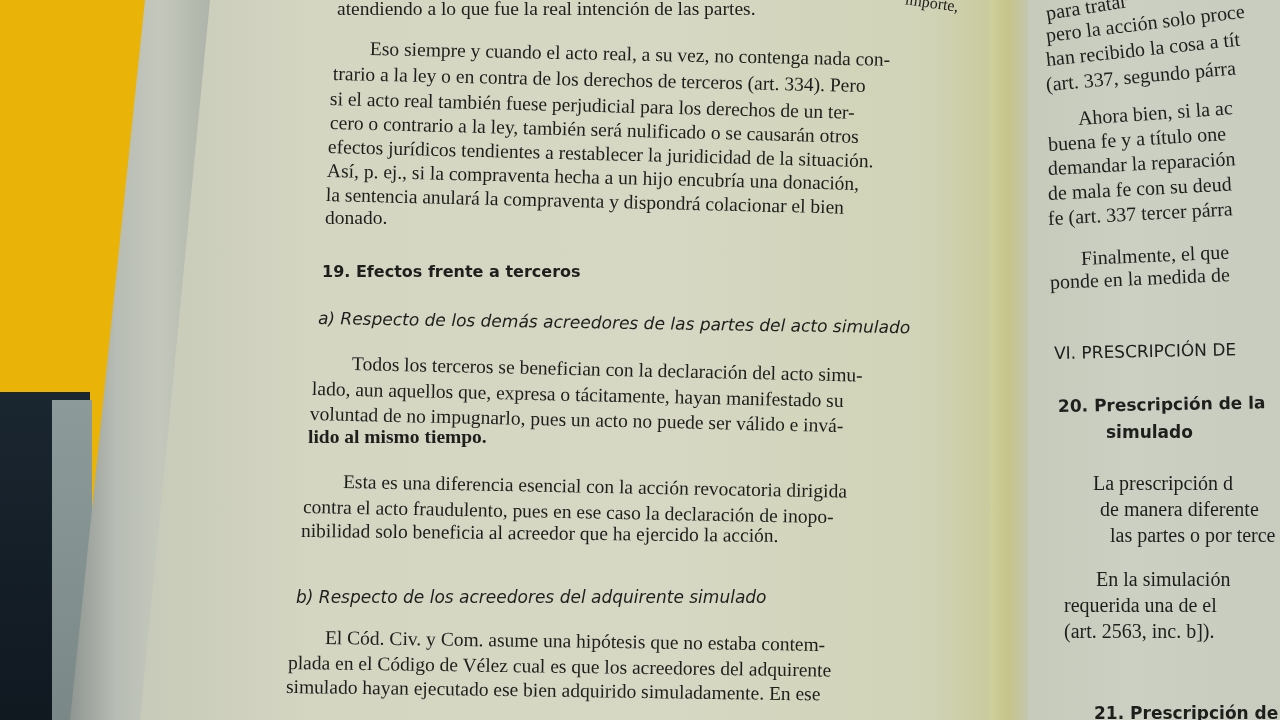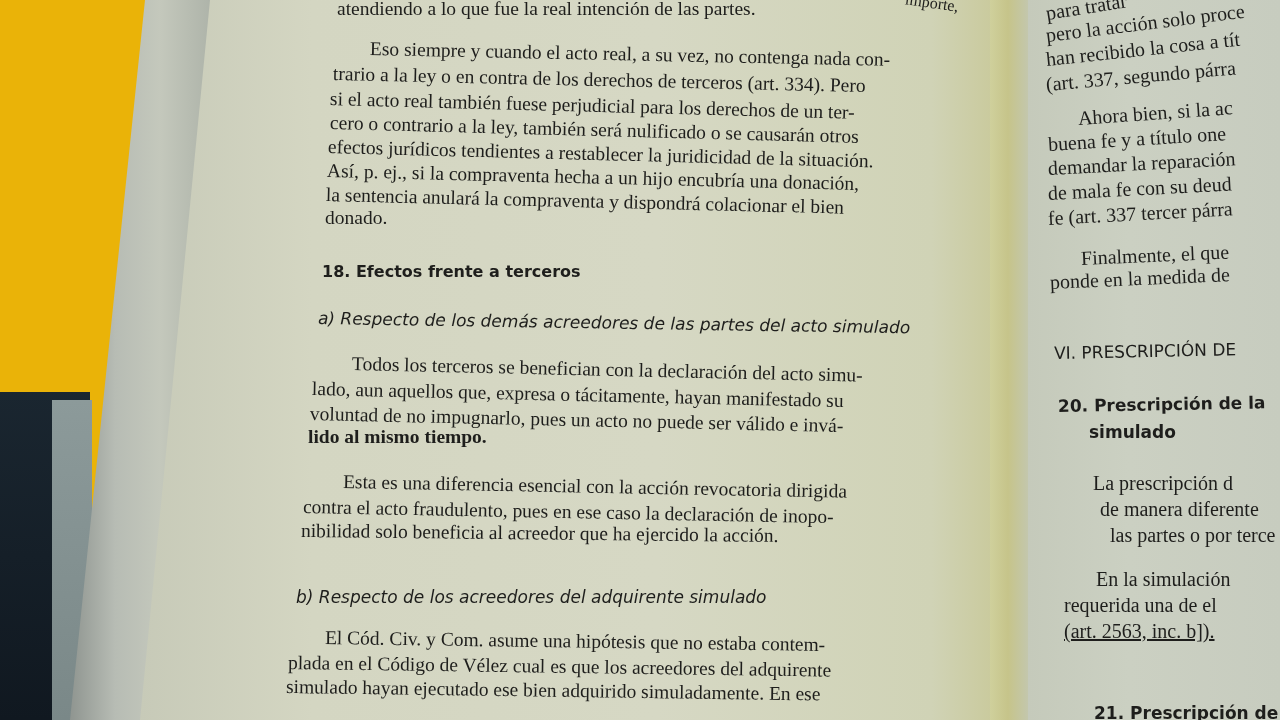--- a/index.html
+++ b/index.html
@@ -110,21 +110,21 @@
 
   <div class="text body-line" style="left:370px; top:38px; transform:rotate(1.2deg); transform-origin:left;">Eso siempre y cuando el acto real, a su vez, no contenga nada con-</div>
   <div class="text body-line" style="left:333px; top:63px; transform:rotate(1.3deg); transform-origin:left;">trario a la ley o en contra de los derechos de terceros (art. 334). Pero</div>
   <div class="text body-line" style="left:330px; top:88px; transform:rotate(1.5deg); transform-origin:left;">si el acto real también fuese perjudicial para los derechos de un ter-</div>
   <div class="text body-line" style="left:330px; top:112px; transform:rotate(1.5deg); transform-origin:left;">cero o contrario a la ley, también será nulificado o se causarán otros</div>
   <div class="text body-line" style="left:328px; top:136px; transform:rotate(1.5deg); transform-origin:left;">efectos jurídicos tendientes a restablecer la juridicidad de la situación.</div>
   <div class="text body-line" style="left:327px; top:160px; transform:rotate(1.4deg); transform-origin:left;">Así, p. ej., si la compraventa hecha a un hijo encubría una donación,</div>
   <div class="text body-line" style="left:326px; top:184px; transform:rotate(1.4deg); transform-origin:left;">la sentencia anulará la compraventa y dispondrá colacionar el bien</div>
   <div class="text body-line" style="left:325px; top:207px;">donado.</div>
 
-  <div class="sans-bold" style="left:322px; top:262px;">18. Efectos frente a terceros</div>
+  <div class="sans-bold" style="left:322px; top:262px;">19. Efectos frente a terceros</div>
   <div class="sans-italic" style="left:318px; top:308px; transform:rotate(0.9deg); transform-origin:left;">a) Respecto de los demás acreedores de las partes del acto simulado</div>
 
   <div class="text body-line" style="left:352px; top:353px; transform:rotate(1.3deg); transform-origin:left;">Todos los terceros se benefician con la declaración del acto simu-</div>
   <div class="text body-line" style="left:312px; top:378px; transform:rotate(1.3deg); transform-origin:left;">lado, aun aquellos que, expresa o tácitamente, hayan manifestado su</div>
   <div class="text body-line" style="left:310px; top:403px; transform:rotate(1.3deg); transform-origin:left;">voluntad de no impugnarlo, pues un acto no puede ser válido e invá-</div>
   <div class="text body-line" style="left:308px; top:426px;font-weight:bold;">lido al mismo tiempo.</div>
 
   <div class="text body-line" style="left:343px; top:471px; transform:rotate(1.1deg); transform-origin:left;">Esta es una diferencia esencial con la acción revocatoria dirigida</div>
   <div class="text body-line" style="left:303px; top:496px; transform:rotate(1.1deg); transform-origin:left;">contra el acto fraudulento, pues en ese caso la declaración de inopo-</div>
   <div class="text body-line" style="left:301px; top:520px; transform:rotate(0.6deg); transform-origin:left;">nibilidad solo beneficia al acreedor que ha ejercido la acción.</div>
@@ -145,25 +145,25 @@
     <div class="text right-line" style="left:20px; top:133px; transform:rotate(-3.5deg); transform-origin:left;">buena fe y a título one</div>
     <div class="text right-line" style="left:20px; top:157px; transform:rotate(-3deg); transform-origin:left;">demandar la reparación</div>
     <div class="text right-line" style="left:20px; top:182px; transform:rotate(-3deg); transform-origin:left;">de mala fe con su deud</div>
     <div class="text right-line" style="left:20px; top:207px; transform:rotate(-3deg); transform-origin:left;">fe (art. 337 tercer párra</div>
 
     <div class="text right-line" style="left:53px; top:247px; transform:rotate(-2.5deg); transform-origin:left;">Finalmente, el que</div>
     <div class="text right-line" style="left:22px; top:271px; transform:rotate(-2.5deg); transform-origin:left;">ponde en la medida de</div>
 
     <div class="right-head" style="left:26px; top:343px; font-weight:normal; transform:rotate(-1.2deg); transform-origin:left;">VI. PRESCRIPCIÓN DE</div>
     <div class="right-head" style="left:30px; top:396px; transform:rotate(-1deg); transform-origin:left;">20. Prescripción de la</div>
-    <div class="right-head" style="left:61px; top:422px;">simulado</div>
+    <div class="right-head" style="left:78px; top:422px;">simulado</div>
 
     <div class="text right-line" style="left:65px; top:472px;text-align:center;">La prescripción d</div>
     <div class="text right-line" style="left:32px; top:498px;margin-left:40px;">de manera diferente</div>
     <div class="text right-line" style="left:34px; top:524px;margin-left:48px;">las partes o por terce</div>
 
     <div class="text right-line" style="left:68px; top:568px;">En la simulación</div>
     <div class="text right-line" style="left:36px; top:594px;">requerida una de el</div>
-    <div class="text right-line" style="left:36px; top:620px;text-decoration:underline;">(art. 2563, inc. b]).</div>
+    <div class="text right-line" style="left:36px; top:620px;">(art. 2563, inc. b]).</div>
 
     <div class="right-head" style="left:66px; top:703px;">21. Prescripción de</div>
   </div>
 </div>
 
 </body></html>

